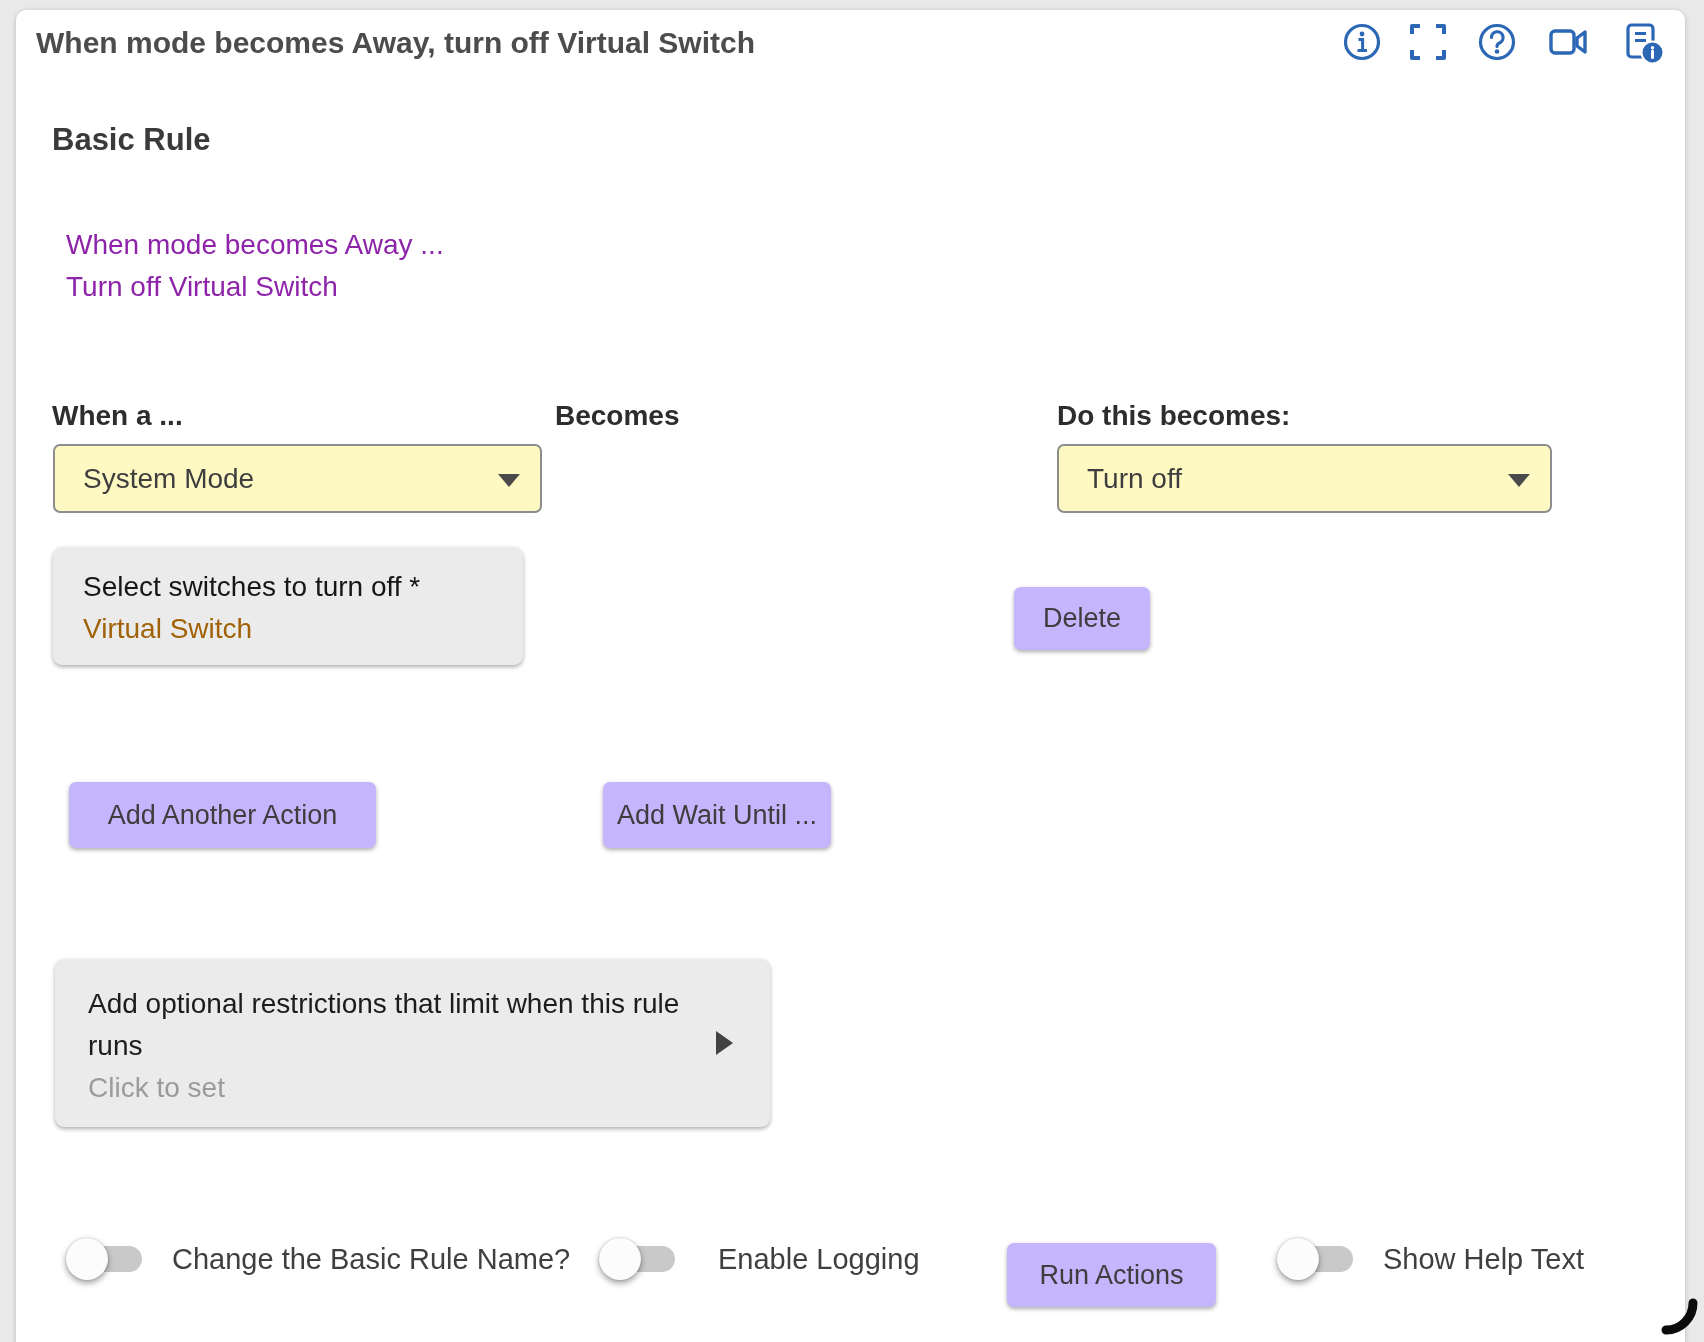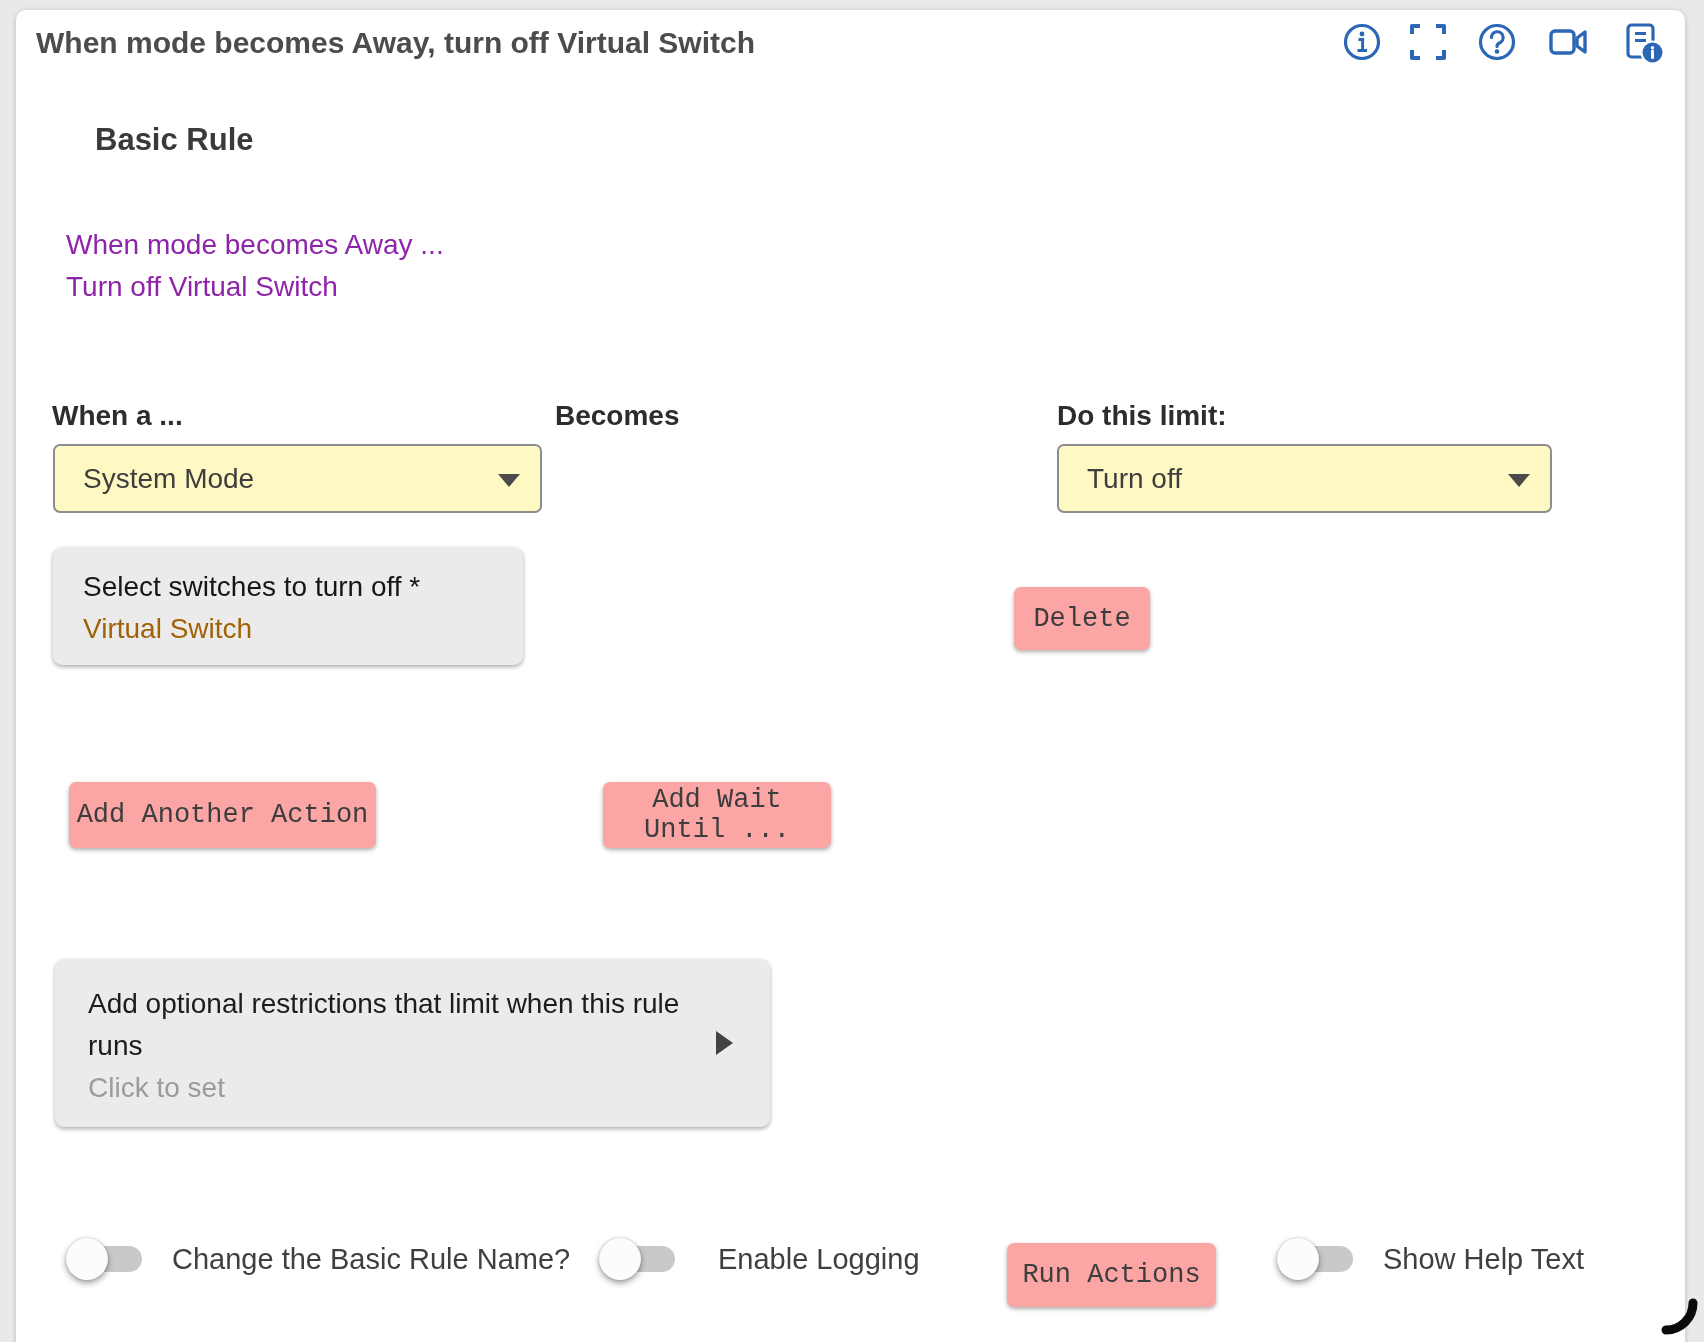--- a/index.html
+++ b/index.html
@@ -13,21 +13,21 @@
     background:#ffffff;border-radius:10px;
     box-shadow:0 1px 5px rgba(0,0,0,.22);
   }
   .abs{position:absolute;}
   .page-title{
     left:36px;top:24px;font-size:30px;font-weight:600;color:#4c4c4c;
     line-height:38px;white-space:nowrap;
   }
   .icon-btn{width:44px;height:44px;top:20px;cursor:pointer;}
   .section-title{
-    left:52px;top:120px;font-size:31px;font-weight:700;color:#3a3a3a;line-height:40px;margin-left:43px;
+    left:52px;top:120px;font-size:31px;font-weight:700;color:#3a3a3a;line-height:40px;
   }
   .summary{left:66px;top:224px;line-height:42px;font-size:28px;}
   .summary .link{color:#8e24aa;cursor:pointer;display:block;white-space:nowrap;}
   .field-label{
     top:399px;font-size:28px;font-weight:700;color:#2d2d2d;line-height:34px;white-space:nowrap;
   }
   .select{
     top:444px;height:65px;background:#fef9c3;border:2px solid #8d8d8d;border-radius:7px;
     font-size:28px;color:#3e3e3e;line-height:65px;padding-left:28px;cursor:pointer;
     box-sizing:content-box;
@@ -35,23 +35,23 @@
   .select .caret{
     position:absolute;right:20px;top:28px;width:0;height:0;
     border-left:11px solid transparent;border-right:11px solid transparent;
     border-top:13px solid #4a4a4a;
   }
   .graybox{
     background:#ebebeb;border-radius:9px;
     box-shadow:0 2px 4px rgba(0,0,0,.32);
   }
   .gbtn{
-    background:#fca5a5;border:none;border-radius:7px;
+    background:#c4b5fd;border:none;border-radius:7px;
     box-shadow:0 2px 4px rgba(0,0,0,.32);
-    font-family:Liberation Mono, monospace;
+    font-family:Liberation Sans, sans-serif;
     font-size:27px;color:#3d3d3d;cursor:pointer;
     display:flex;align-items:center;justify-content:center;
   }
   .switchbox{left:53px;top:547px;width:470px;height:118px;padding:0;cursor:pointer;}
   .switchbox .line1{position:absolute;left:30px;top:22px;font-size:28px;color:#161616;line-height:36px;white-space:nowrap;}
   .switchbox .line2{position:absolute;left:30px;top:64px;font-size:28px;color:#a16207;line-height:36px;white-space:nowrap;}
   .restrictions{left:55px;top:959px;width:715px;height:168px;cursor:pointer;}
   .restrictions .rtext{position:absolute;left:33px;top:24px;width:620px;font-size:28px;color:#1c1c1c;line-height:42px;}
   .restrictions .hint{position:absolute;left:33px;top:108px;font-size:28px;color:#9b9b9b;line-height:42px;}
   .restrictions .rarrow{
@@ -122,21 +122,21 @@
 
   <div class="abs section-title">Basic Rule</div>
 
   <div class="abs summary">
     <span class="link">When mode becomes Away ...</span>
     <span class="link">Turn off Virtual Switch</span>
   </div>
 
   <div class="abs field-label" style="left:52px;">When a ...</div>
   <div class="abs field-label" style="left:555px;text-align:center;">Becomes</div>
-  <div class="abs field-label" style="left:1057px;">Do this limit:</div>
+  <div class="abs field-label" style="left:1057px;">Do this becomes:</div>
 
   <div class="abs select" style="left:53px;width:457px;">
     <span>System Mode</span>
     <span class="caret"></span>
   </div>
   <div class="abs select" style="left:1057px;width:463px;">
     <span>Turn off</span>
     <span class="caret"></span>
   </div>
 

